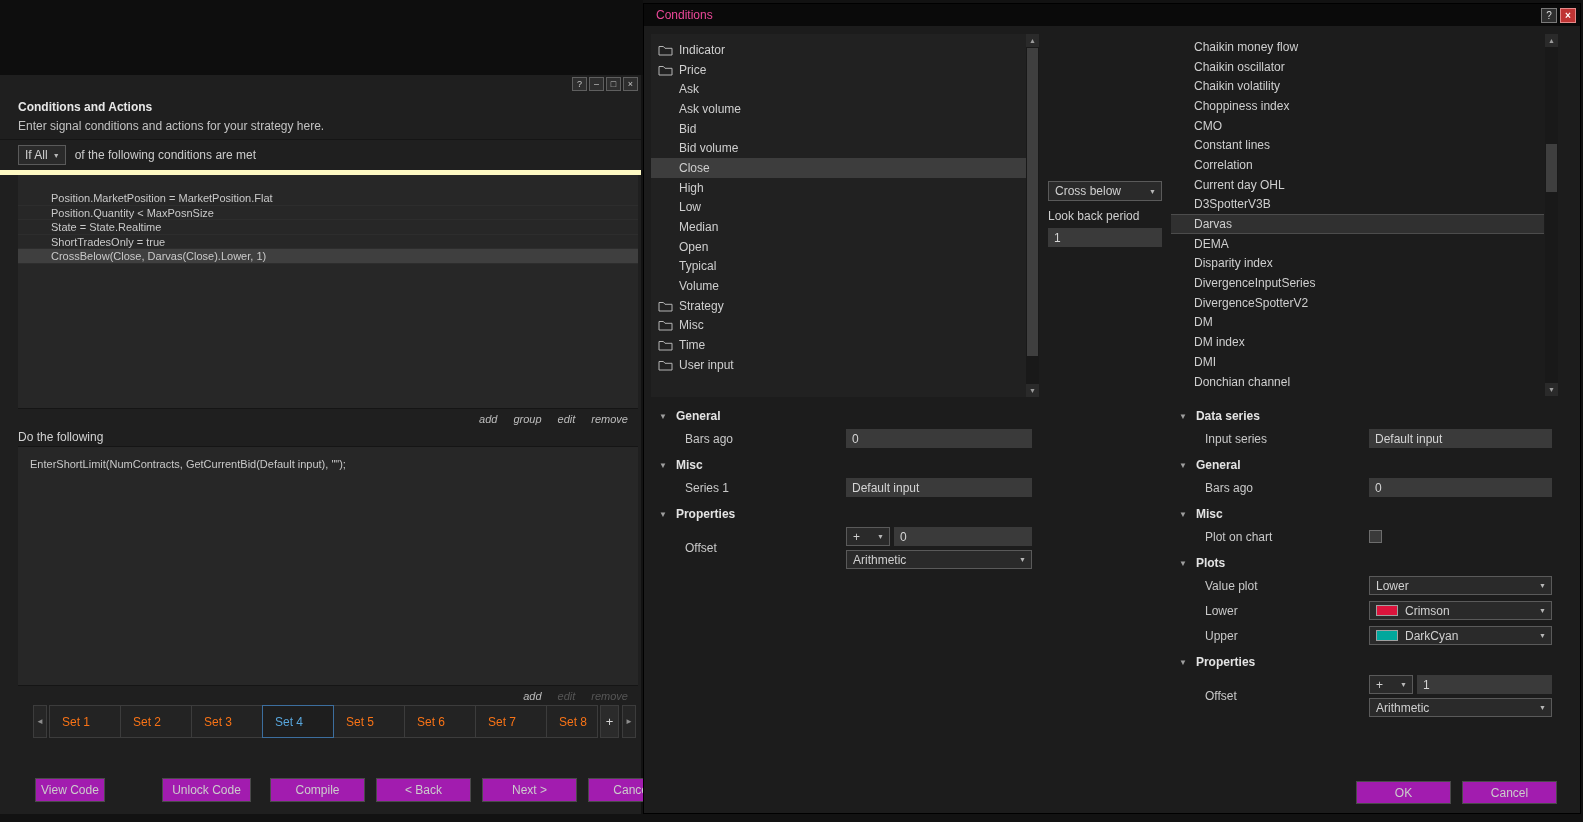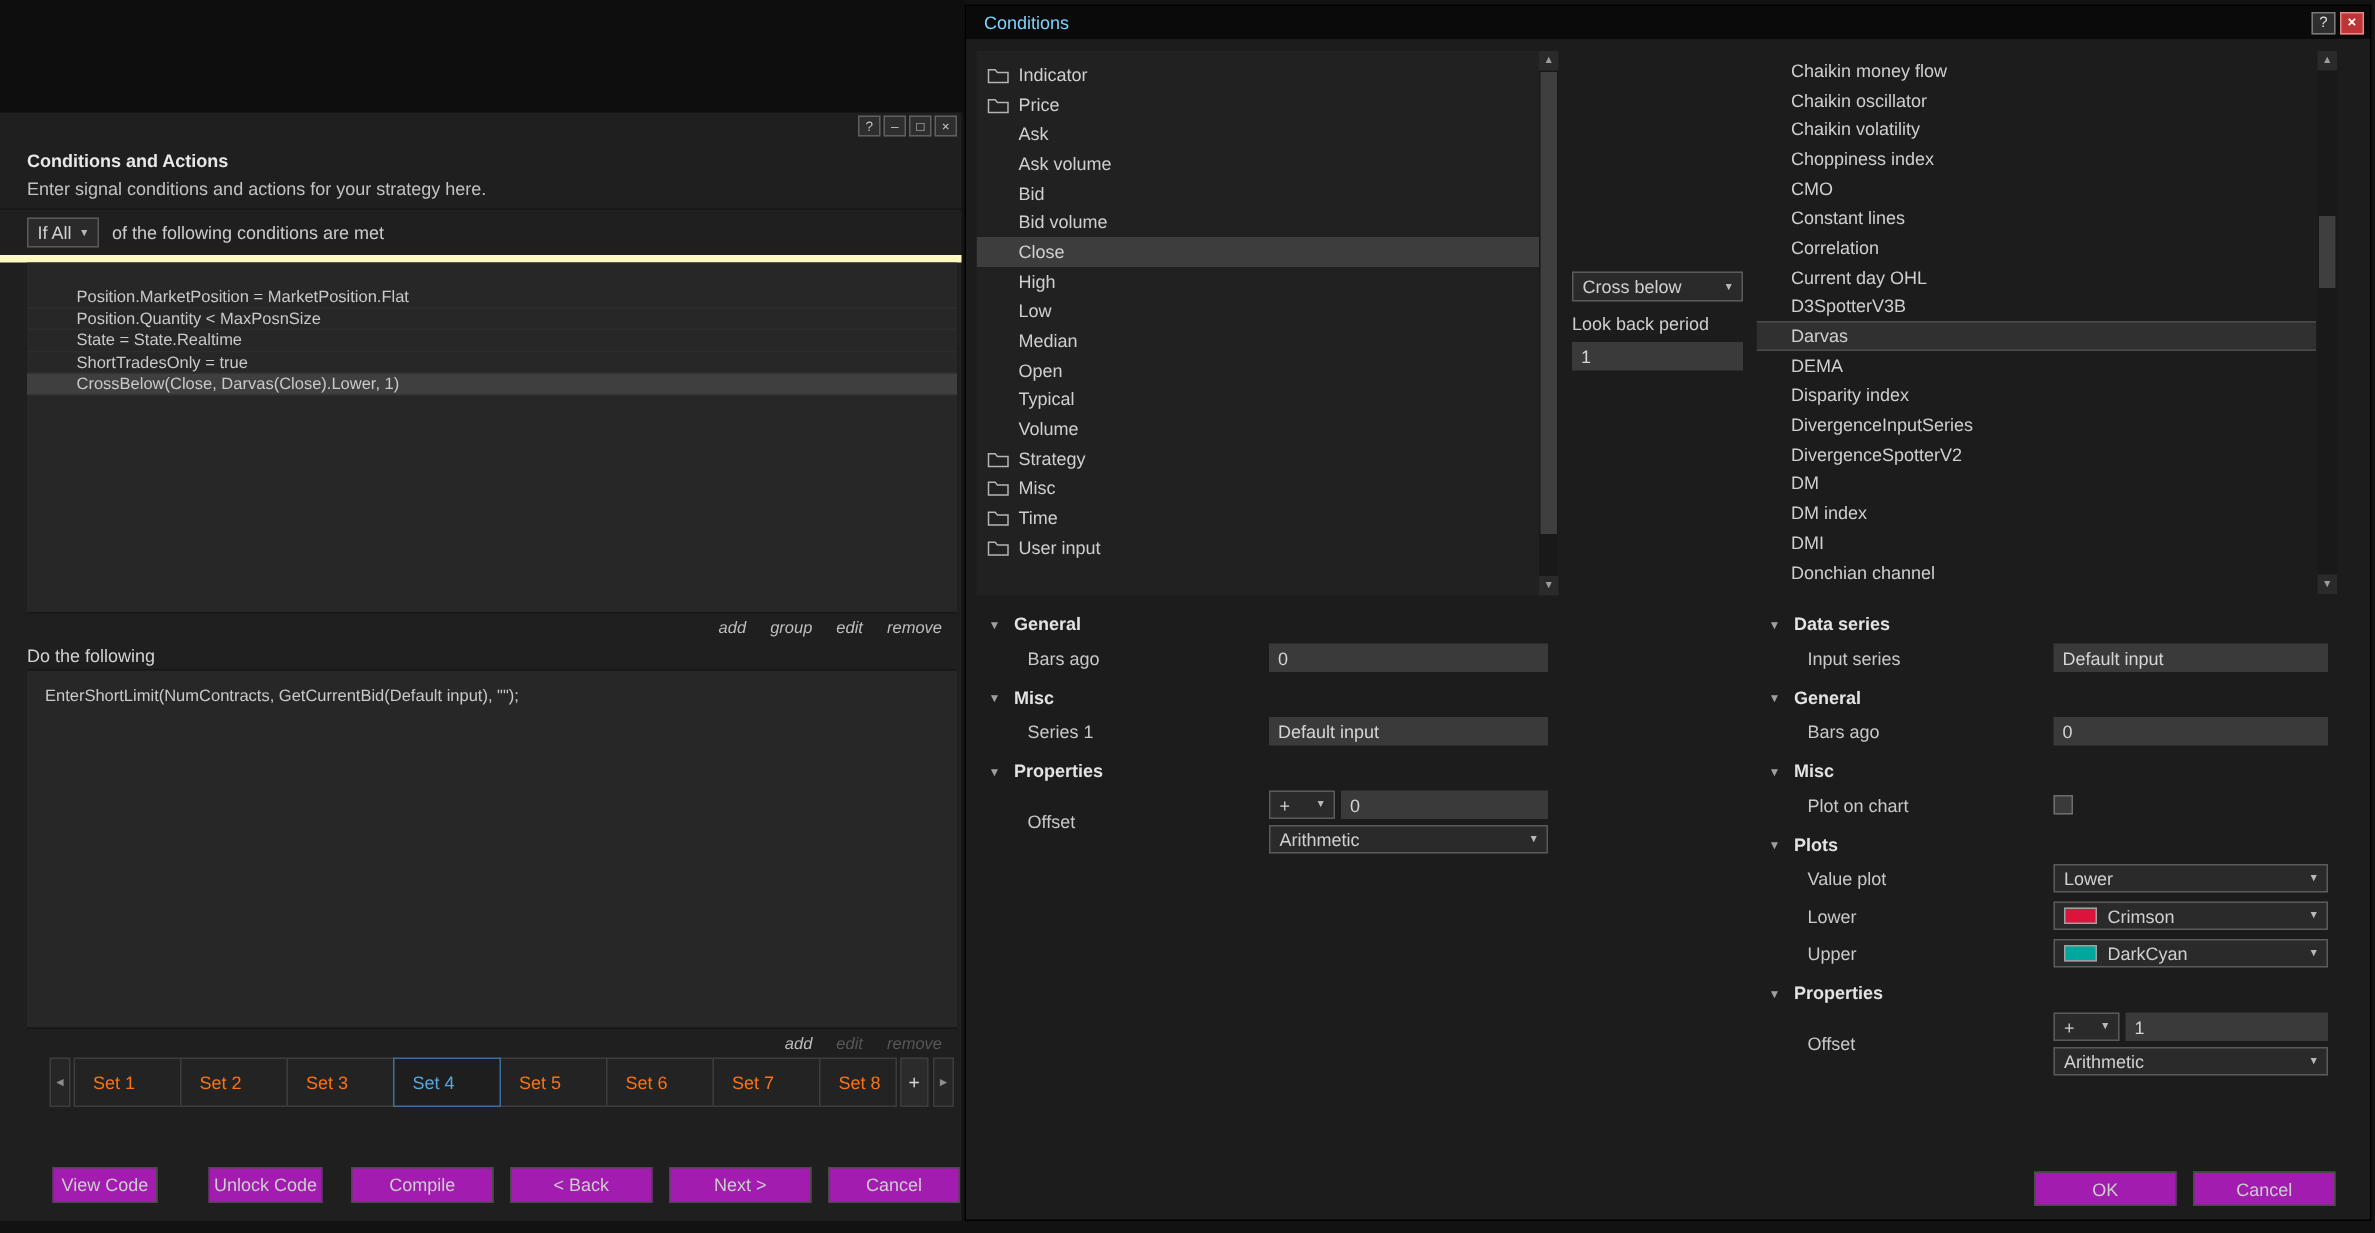--- a/index.html
+++ b/index.html
@@ -33,30 +33,30 @@
   .tab-arrow { width:14px; background:#262626; border:1px solid #3c3c3c; color:#8d8d8d; font-size:8px; display:flex; align-items:center; justify-content:center; }
   .tabs-container { display:flex; margin:0 2px; }
   .tab { width:72px; background:#232323; border:1px solid #3c3c3c; display:flex; align-items:center; padding-left:12px; font-size:12px; color:#f97316; }
   .tab + .tab { margin-left:-1px; }
   .tab.active { color:#58a6dc; border-color:#3c6e9e; background:#1e1e1e; position:relative; z-index:2; }
   .tab:last-of-type { width:52px; }
   .tab-add { width:19px; background:#2b2b2b; border:1px solid #3c3c3c; display:flex; align-items:center; justify-content:center; color:#d6d6d6; font-size:13px; margin-right:3px; }
   .lw-footer { position:absolute; top:703px; left:35px; display:flex; }
   .btn { height:24px; background:#a21caf; border:1px solid #4a4a4a; color:#cccccc; font-size:12px; display:flex; align-items:center; justify-content:center; cursor:default; }
   .btn-view { width:70px; margin-right:34px; }
-  .btn-unlock { width:76px; margin-right:19px; }
+  .btn-unlock { width:89px; margin-right:19px;margin-left:23px; }
   .btn-compile { width:95px; margin-right:11px; }
   .btn-back { width:95px; margin-right:11px; }
   .btn-next { width:95px; margin-right:11px; }
   .btn-cancel-l { width:88px; }
 
   
   .dialog { position:absolute; left:643px; top:3px; width:938px; height:811px; background:#1c1c1c; border:1px solid #000; }
   .dlg-titlebar { position:absolute; top:0; left:0; right:0; height:22px; background:#0a0a0a; display:flex; align-items:center; padding:0 4px 0 12px; }
-  .dlg-title { flex:1; color:#7dd3fc; }
+  .dlg-title { flex:1; color:#ec4899; }
   .dlg-btn { width:16px; height:15px; font-size:10px; line-height:13px; text-align:center; margin-left:3px; }
   .dlg-btn.help { background:#2e2e2e; border:1px solid #7a7a7a; color:#dddddd; }
   .dlg-btn.close { background:#bf3434; border:1px solid #e38a8a; color:#ffffff; font-weight:bold; }
 
   .tree-panel { position:absolute; left:7px; top:30px; width:388px; height:363px; background:#212121; }
   .tree-rows { position:absolute; left:0; top:0; right:13px; height:100%; padding-top:6px; overflow:hidden; }
   .tree-row { height:19.7px; display:flex; align-items:center; padding-left:7px; color:#cfcfcf; }
   .tree-row.kind-item { padding-left:28px; }
   .tree-row.selected { background:#3d3d3d; }
   .folder-icon { width:15px; height:12px; margin-right:6px; display:inline-flex; }

